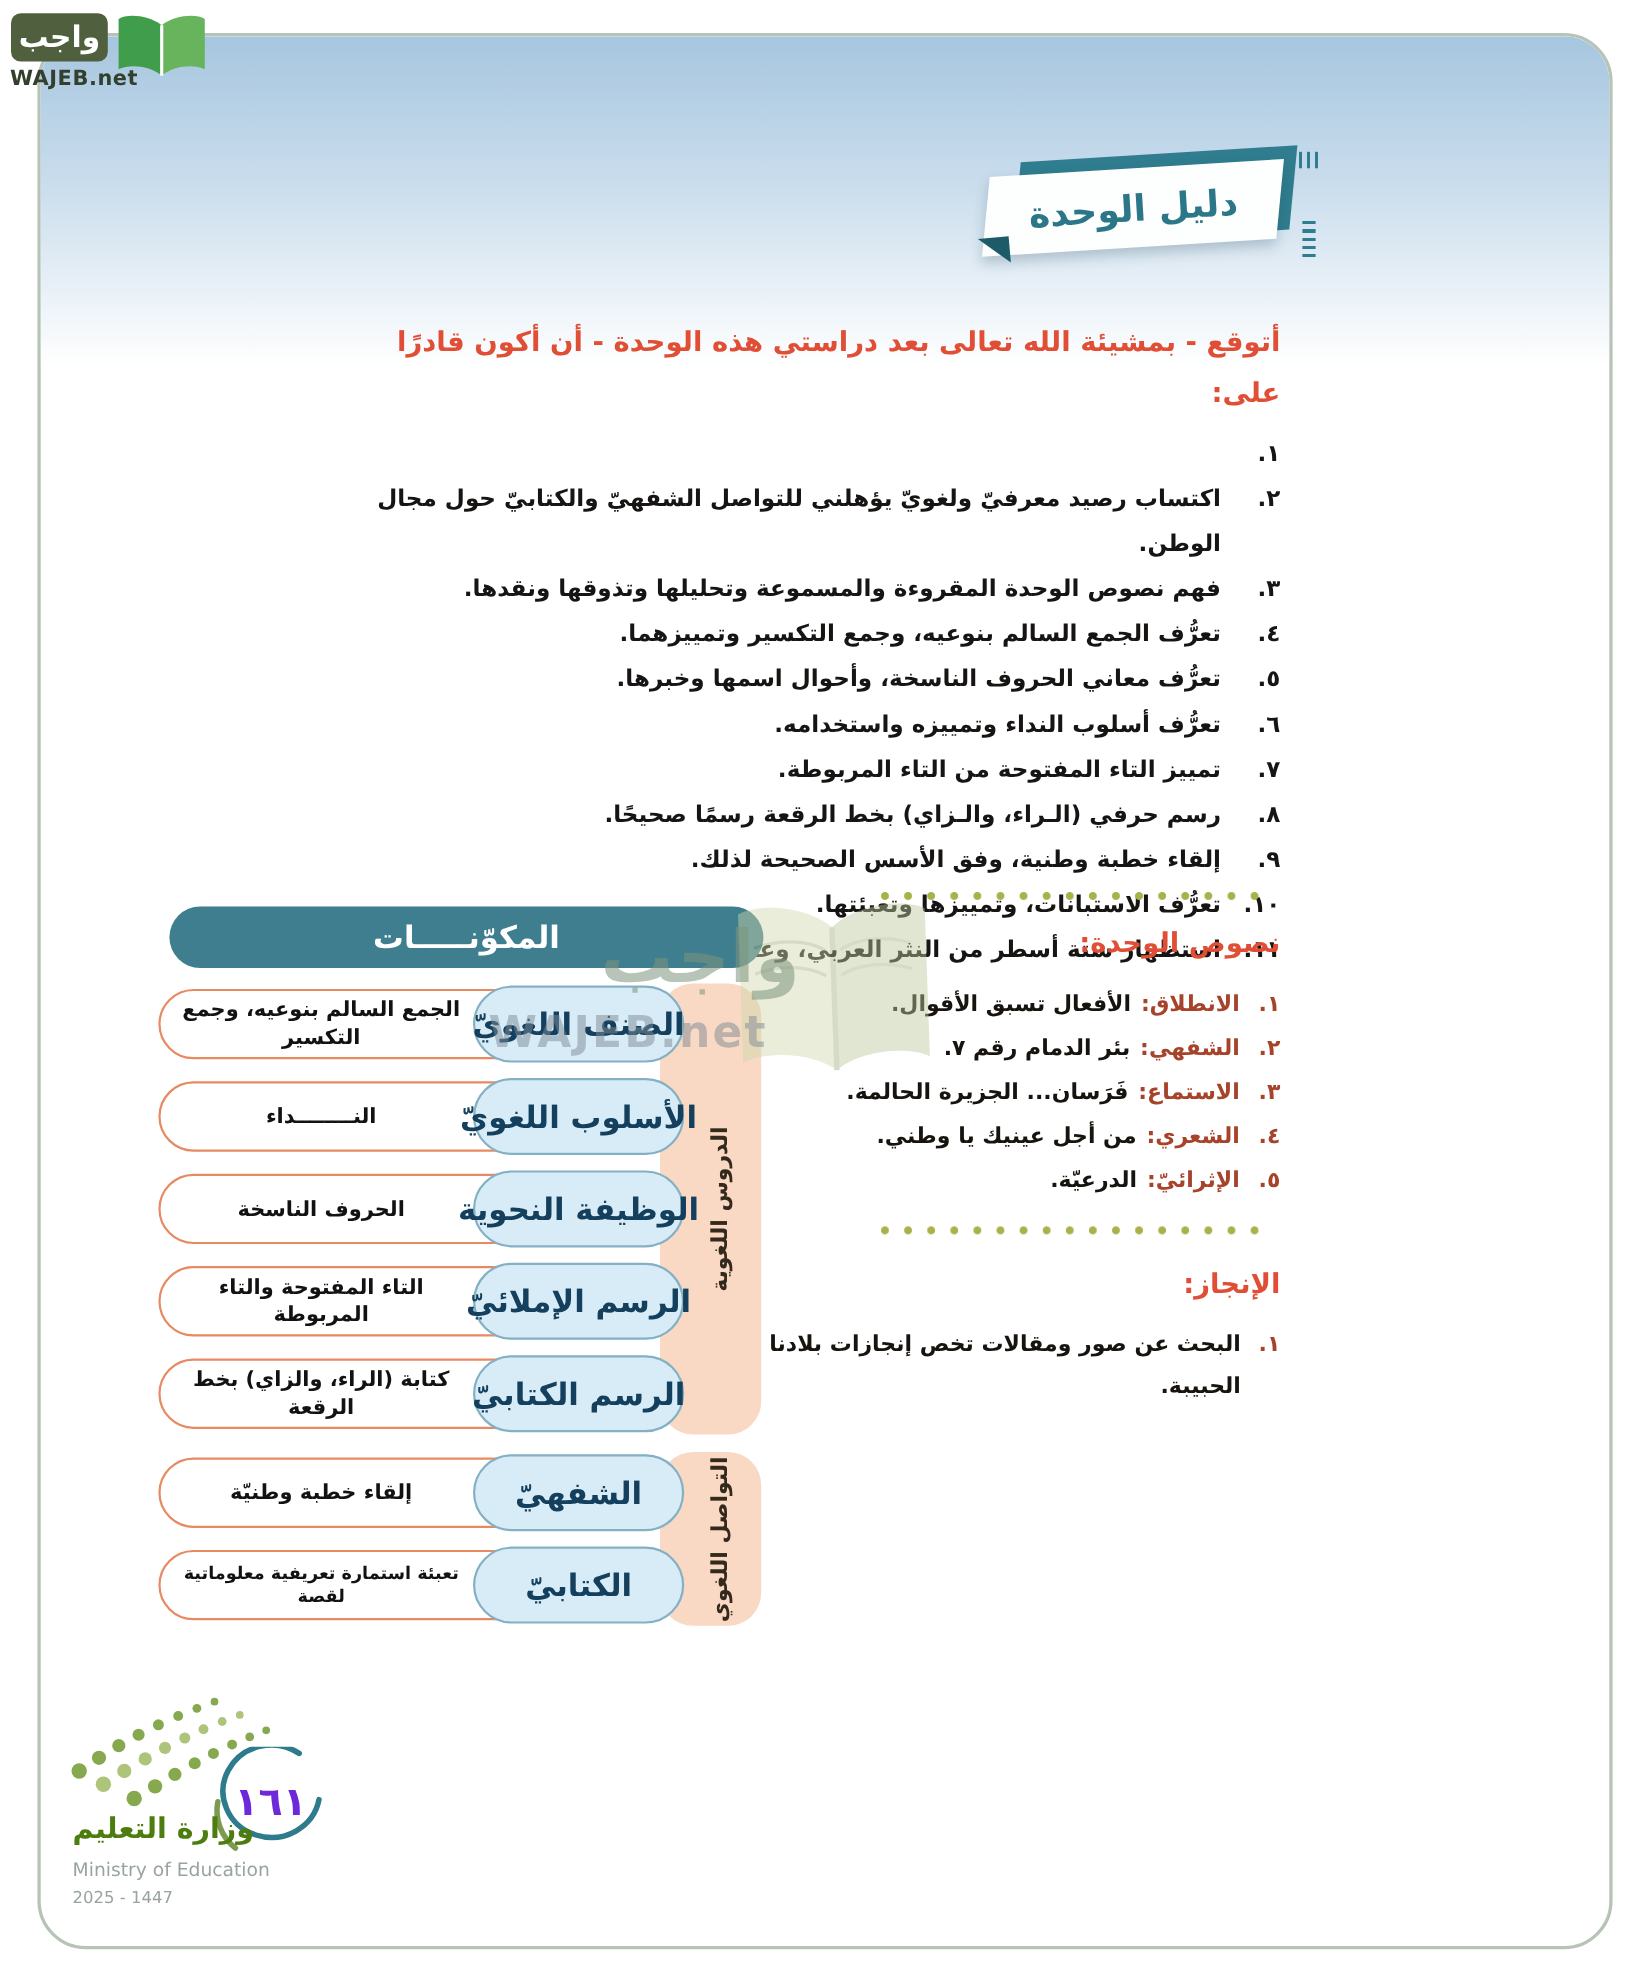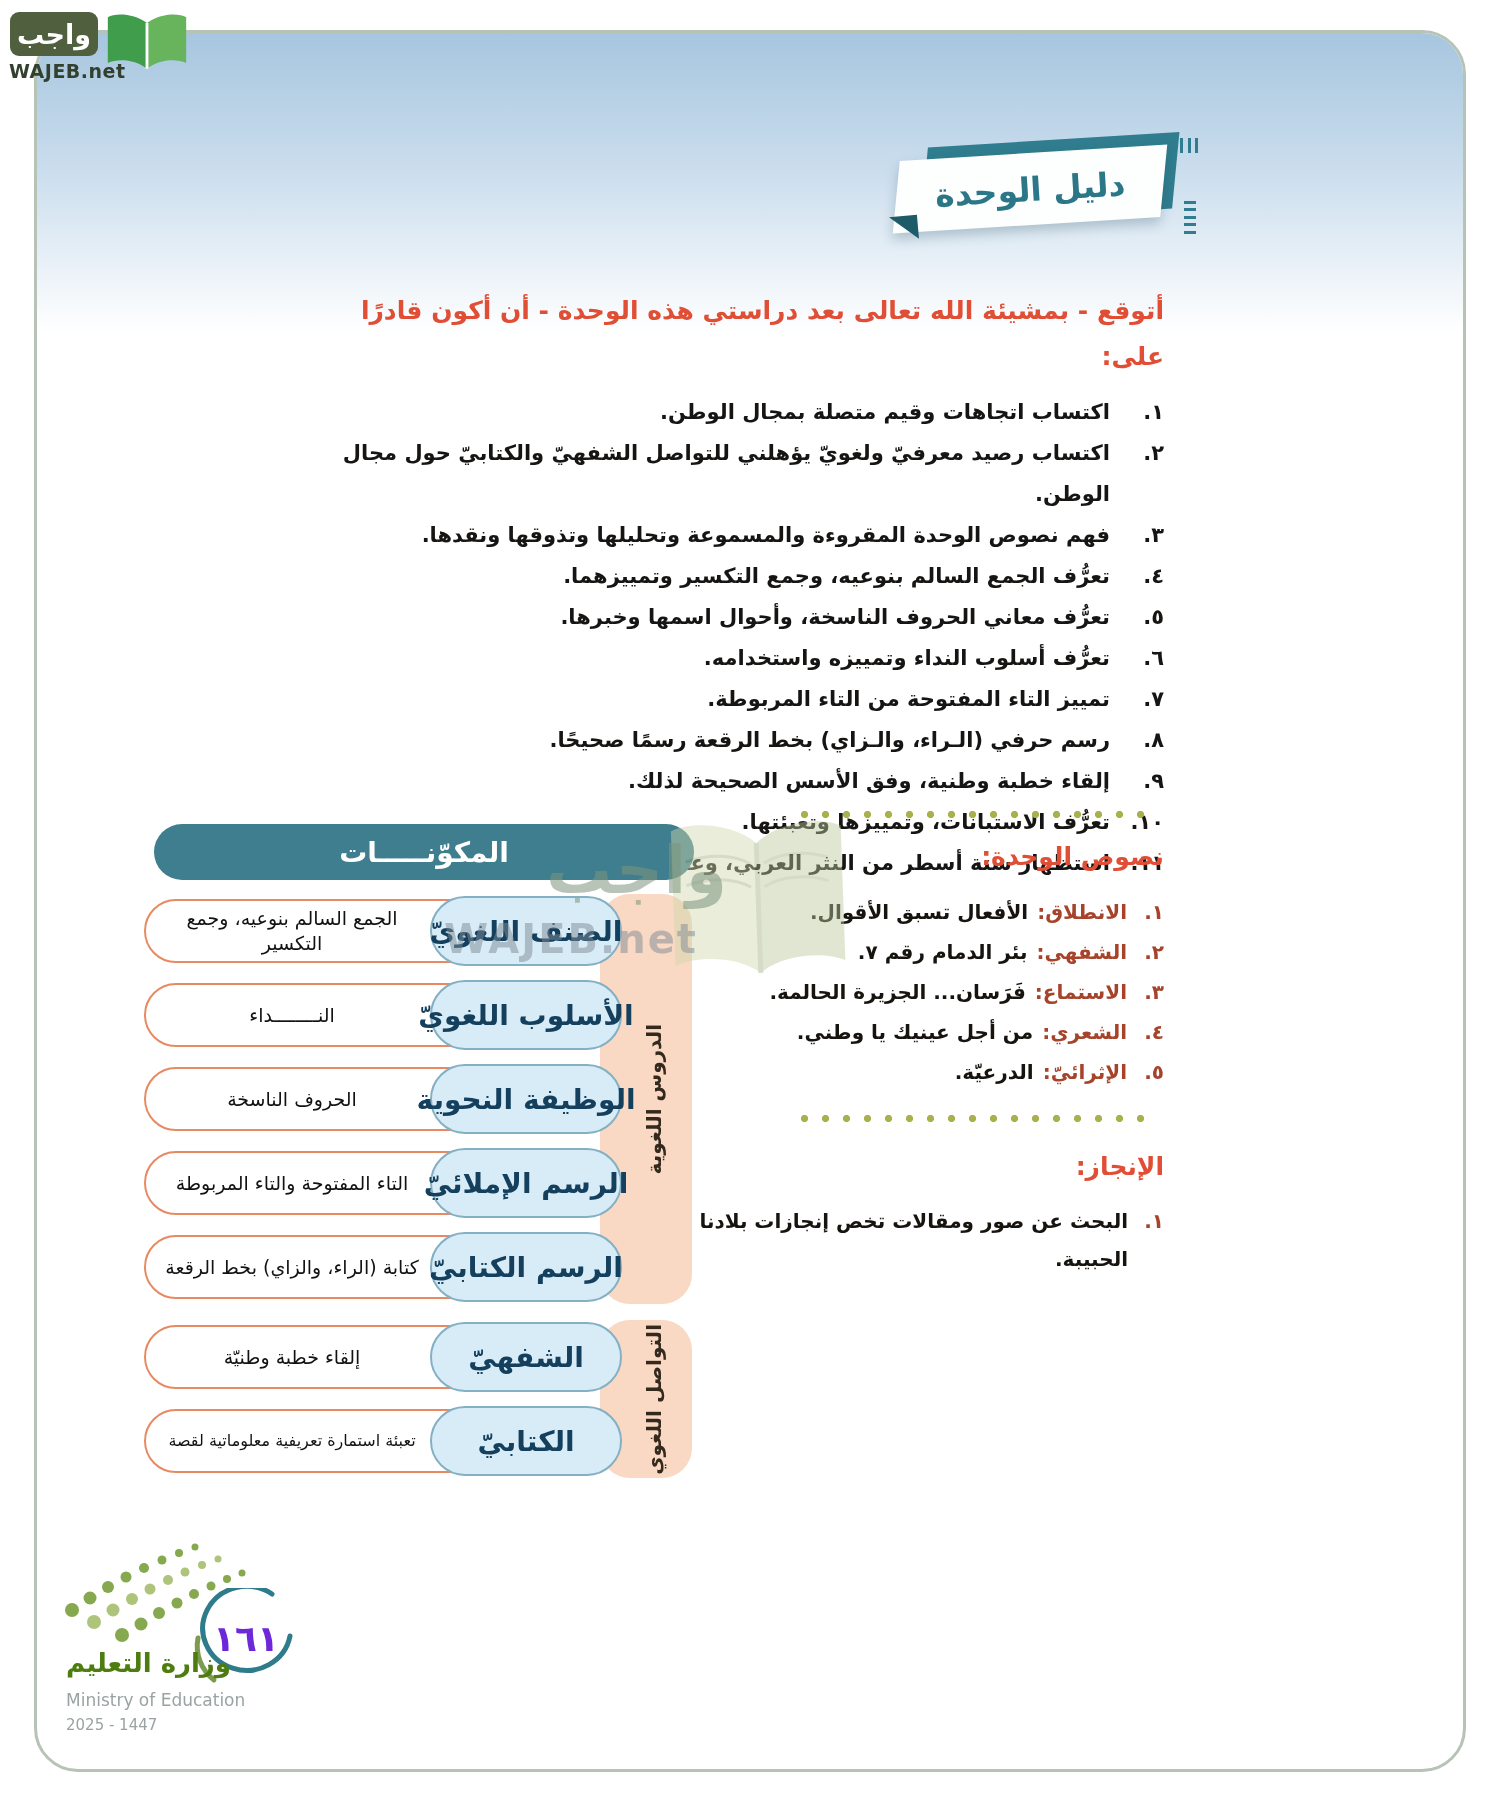--- a/index.html
+++ b/index.html
@@ -65,21 +65,21 @@
   .band { position:absolute; left:458px; top:-2px; bottom:-2px; width:92px; background:#f9d8c4;
           border-radius:30px; display:flex; align-items:center; justify-content:center;
           padding-left:16px; box-sizing:border-box; z-index:0; }
   .band-label { writing-mode:vertical-rl; transform:rotate(180deg); font-size:20px; font-weight:bold;
                 color:#33291c; letter-spacing:1px; white-space:nowrap; }
   .comp-row { position:relative; height:70px; margin-bottom:14px; }
   .comp-row.last { margin-bottom:0; }
   .pill-content { position:absolute; left:2px; top:3px; width:392px; height:64px; background:#fff;
                   border:2.5px solid #e78a62; border-radius:34px; box-sizing:border-box;
                   display:flex; align-items:center; justify-content:center;
-                  padding:0 108px 0 12px; font-size:19px; font-weight:normal; color:#121212;
+                  padding:0 108px 0 12px; font-size:19px; font-weight:bold; color:#121212;
                   text-align:center; line-height:1.3; z-index:1; }
   .comp-row.small .pill-content { font-size:16px; }
   .pill-label { position:absolute; left:288px; top:0; width:192px; height:70px; background:#d8ecf8;
                 border:2px solid #84b0c3; border-radius:35px; box-sizing:border-box; display:flex;
                 align-items:center; justify-content:center; font-size:28px; font-weight:bold;
                 color:#14405e; z-index:2; white-space:nowrap; }
 
   
   .watermark { position:absolute; top:812px; left:428px; width:445px; height:240px; z-index:6; pointer-events:none; }
   .wm-book { position:absolute; left:228px; top:-8px; opacity:.45; transform:rotate(-2deg); }
@@ -123,21 +123,20 @@
       <span>دليل الوحدة</span>
     </div>
     <div class="banner-fold"></div>
     <div class="banner-stripes-side"></div>
   </div>
 
   <section class="expectations">
     <h2 class="section-heading">أتوقع - بمشيئة الله تعالى بعد دراستي هذه الوحدة - أن أكون قادرًا على:</h2>
     <div class="exp-item">
         <span class="exp-num">١.</span>
-        <span>اكتساب اتجاهات وقيم متصلة بمجال الوطن.</span>
       </div>
     <div class="exp-item">
         <span class="exp-num">٢.</span>
         <span>اكتساب رصيد معرفيّ ولغويّ يؤهلني للتواصل الشفهيّ والكتابيّ حول مجال الوطن.</span>
       </div>
     <div class="exp-item">
         <span class="exp-num">٣.</span>
         <span>فهم نصوص الوحدة المقروءة والمسموعة وتحليلها وتذوقها ونقدها.</span>
       </div>
     <div class="exp-item">

